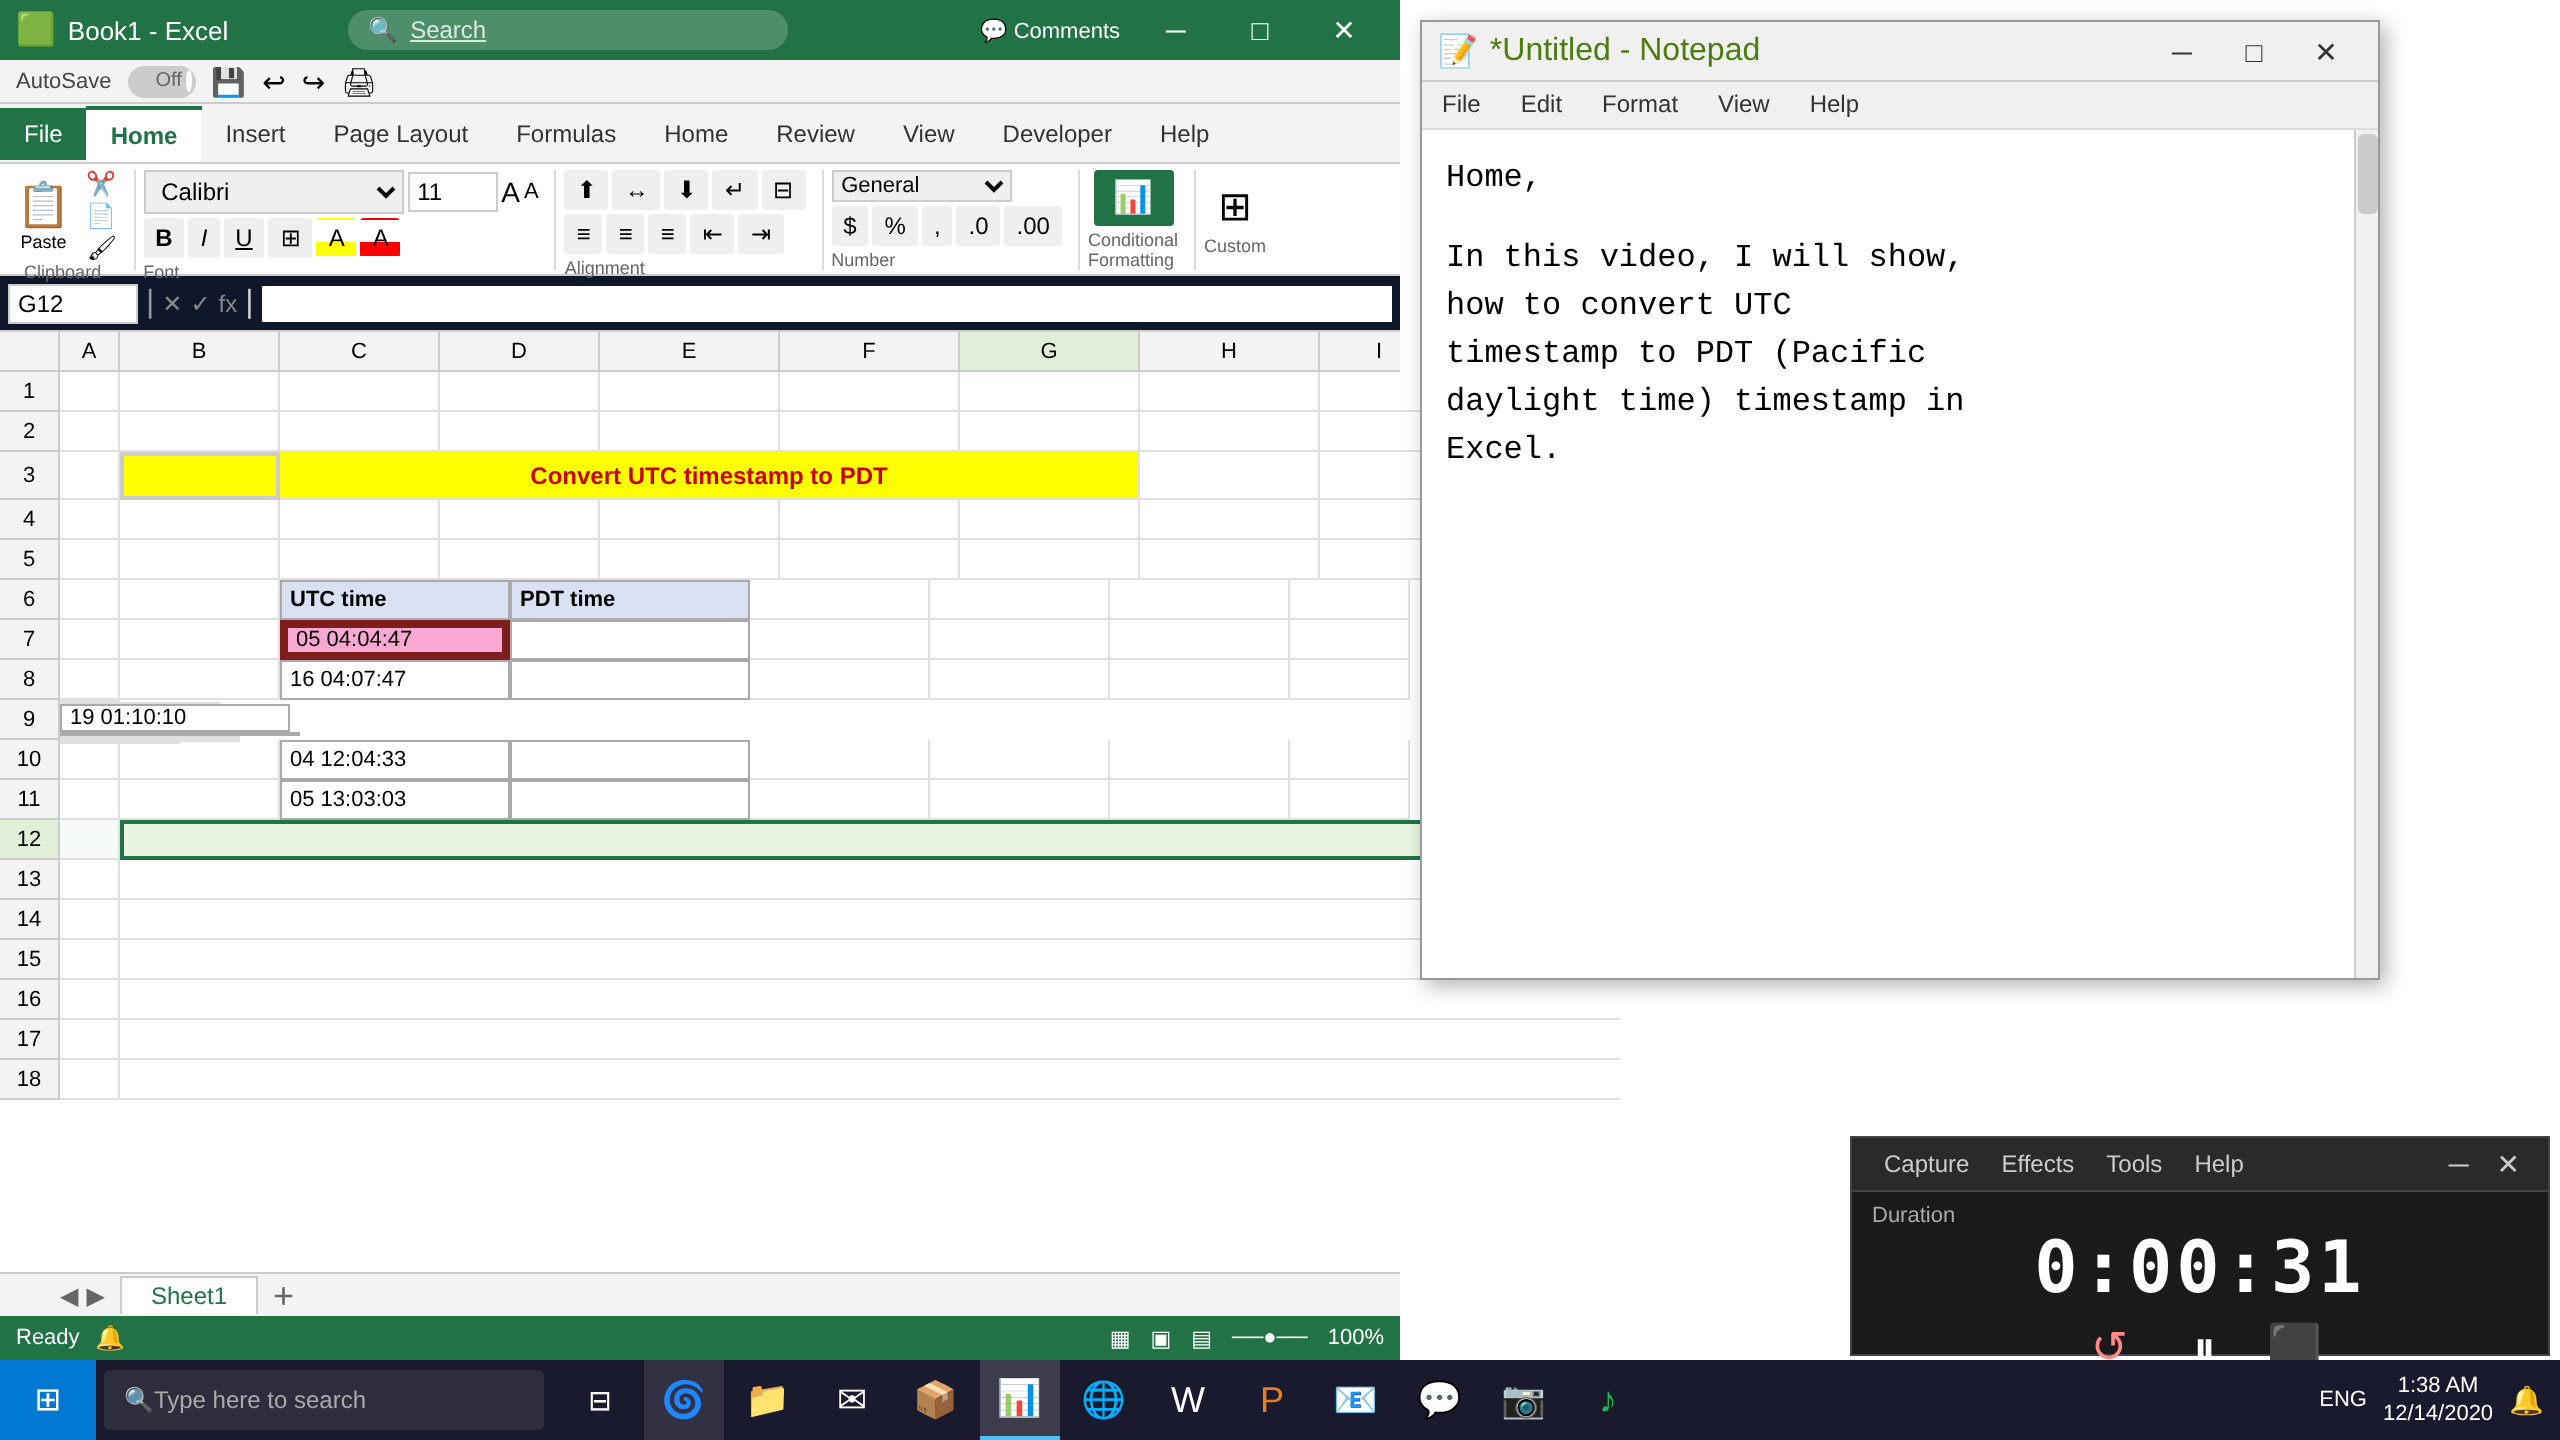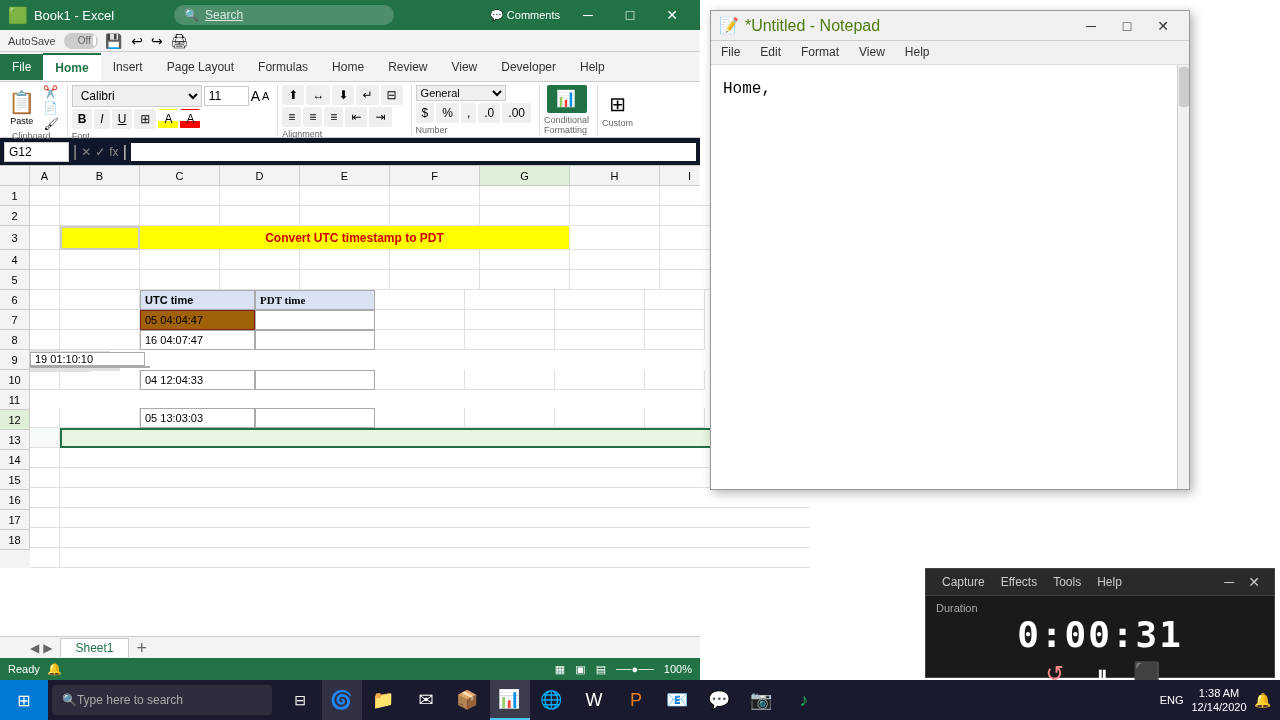--- a/index.html
+++ b/index.html
@@ -290,31 +290,31 @@
           <div style="width:90px;min-width:90px;border-right:1px solid #e0e0e0;border-bottom:1px solid #e0e0e0;"></div>
           <div style="width:90px;min-width:90px;border-right:1px solid #e0e0e0;border-bottom:1px solid #e0e0e0;"></div>
           <div style="width:90px;min-width:90px;border-right:1px solid #e0e0e0;border-bottom:1px solid #e0e0e0;"></div>
           <div style="width:60px;min-width:60px;border-right:1px solid #e0e0e0;border-bottom:1px solid #e0e0e0;"></div>
         </div>
 
         <div style="display:flex;height:20px;">
           <div style="width:30px;min-width:30px;border-right:1px solid #e0e0e0;border-bottom:1px solid #e0e0e0;"></div>
           <div style="width:80px;min-width:80px;border-right:1px solid #e0e0e0;border-bottom:1px solid #e0e0e0;"></div>
           <div style="width:115px;min-width:115px;border:1px solid #aaa;background:#d9e1f2;display:flex;align-items:center;padding:0 4px;font-size:11px;font-weight:bold;">UTC time</div>
-          <div style="width:120px;min-width:120px;border:1px solid #aaa;background:#d9e1f2;display:flex;align-items:center;padding:0 4px;font-size:11px;font-weight:bold;font-family:Liberation Serif, serif;">PDT time</div>
-          <div style="width:90px;min-width:90px;border-right:1px solid #e0e0e0;border-bottom:1px solid #e0e0e0;"></div>
-          <div style="width:90px;min-width:90px;border-right:1px solid #e0e0e0;border-bottom:1px solid #e0e0e0;"></div>
-          <div style="width:90px;min-width:90px;border-right:1px solid #e0e0e0;border-bottom:1px solid #e0e0e0;"></div>
-          <div style="width:60px;min-width:60px;border-right:1px solid #e0e0e0;border-bottom:1px solid #e0e0e0;"></div>
-        </div>
-
-        <div style="display:flex;height:20px;">
-          <div style="width:30px;min-width:30px;border-right:1px solid #e0e0e0;border-bottom:1px solid #e0e0e0;"></div>
-          <div style="width:80px;min-width:80px;border-right:1px solid #e0e0e0;border-bottom:1px solid #e0e0e0;"></div>
-          <div style="width:115px;min-width:115px;border:1px solid #7f1d1d;background:#a16207;display:flex;align-items:center;padding:0 4px;font-size:11px;">05 04:04:47</div>
+          <div style="width:120px;min-width:120px;border:1px solid #aaa;background:#d9e1f2;display:flex;align-items:center;padding:0 4px;font-size:11px;font-weight:bold;">PDT time</div>
+          <div style="width:90px;min-width:90px;border-right:1px solid #e0e0e0;border-bottom:1px solid #e0e0e0;"></div>
+          <div style="width:90px;min-width:90px;border-right:1px solid #e0e0e0;border-bottom:1px solid #e0e0e0;"></div>
+          <div style="width:90px;min-width:90px;border-right:1px solid #e0e0e0;border-bottom:1px solid #e0e0e0;"></div>
+          <div style="width:60px;min-width:60px;border-right:1px solid #e0e0e0;border-bottom:1px solid #e0e0e0;"></div>
+        </div>
+
+        <div style="display:flex;height:20px;">
+          <div style="width:30px;min-width:30px;border-right:1px solid #e0e0e0;border-bottom:1px solid #e0e0e0;"></div>
+          <div style="width:80px;min-width:80px;border-right:1px solid #e0e0e0;border-bottom:1px solid #e0e0e0;"></div>
+          <div style="width:115px;min-width:115px;border:4px solid #7f1d1d;background:#f9a8d4;display:flex;align-items:center;padding:0 4px;font-size:11px;">05 04:04:47</div>
           <div style="width:120px;min-width:120px;border:1px solid #aaa;background:white;display:flex;align-items:center;padding:0 4px;font-size:11px;"></div>
           <div style="width:90px;min-width:90px;border-right:1px solid #e0e0e0;border-bottom:1px solid #e0e0e0;"></div>
           <div style="width:90px;min-width:90px;border-right:1px solid #e0e0e0;border-bottom:1px solid #e0e0e0;"></div>
           <div style="width:90px;min-width:90px;border-right:1px solid #e0e0e0;border-bottom:1px solid #e0e0e0;"></div>
           <div style="width:60px;min-width:60px;border-right:1px solid #e0e0e0;border-bottom:1px solid #e0e0e0;"></div>
         </div>
 
         <div style="display:flex;height:20px;">
           <div style="width:30px;min-width:30px;border-right:1px solid #e0e0e0;border-bottom:1px solid #e0e0e0;"></div>
           <div style="width:80px;min-width:80px;border-right:1px solid #e0e0e0;border-bottom:1px solid #e0e0e0;"></div>
@@ -341,21 +341,21 @@
           <div style="width:30px;min-width:30px;border-right:1px solid #e0e0e0;border-bottom:1px solid #e0e0e0;"></div>
           <div style="width:80px;min-width:80px;border-right:1px solid #e0e0e0;border-bottom:1px solid #e0e0e0;"></div>
           <div style="width:115px;min-width:115px;border:1px solid #aaa;background:white;display:flex;align-items:center;padding:0 4px;font-size:11px;">04 12:04:33</div>
           <div style="width:120px;min-width:120px;border:1px solid #aaa;background:white;display:flex;align-items:center;padding:0 4px;font-size:11px;"></div>
           <div style="width:90px;min-width:90px;border-right:1px solid #e0e0e0;border-bottom:1px solid #e0e0e0;"></div>
           <div style="width:90px;min-width:90px;border-right:1px solid #e0e0e0;border-bottom:1px solid #e0e0e0;"></div>
           <div style="width:90px;min-width:90px;border-right:1px solid #e0e0e0;border-bottom:1px solid #e0e0e0;"></div>
           <div style="width:60px;min-width:60px;border-right:1px solid #e0e0e0;border-bottom:1px solid #e0e0e0;"></div>
         </div>
 
-        <div style="display:flex;height:20px;margin-top:18px;">
+        <div style="display:flex;height:20px;">
           <div style="width:30px;min-width:30px;border-right:1px solid #e0e0e0;border-bottom:1px solid #e0e0e0;"></div>
           <div style="width:80px;min-width:80px;border-right:1px solid #e0e0e0;border-bottom:1px solid #e0e0e0;"></div>
           <div style="width:115px;min-width:115px;border:1px solid #aaa;background:white;display:flex;align-items:center;padding:0 4px;font-size:11px;">05 13:03:03</div>
           <div style="width:120px;min-width:120px;border:1px solid #aaa;background:white;display:flex;align-items:center;padding:0 4px;font-size:11px;"></div>
           <div style="width:90px;min-width:90px;border-right:1px solid #e0e0e0;border-bottom:1px solid #e0e0e0;"></div>
           <div style="width:90px;min-width:90px;border-right:1px solid #e0e0e0;border-bottom:1px solid #e0e0e0;"></div>
           <div style="width:90px;min-width:90px;border-right:1px solid #e0e0e0;border-bottom:1px solid #e0e0e0;"></div>
           <div style="width:60px;min-width:60px;border-right:1px solid #e0e0e0;border-bottom:1px solid #e0e0e0;"></div>
         </div>
 
@@ -423,20 +423,27 @@
   </div>
   <div class="notepad-menu">
     <div class="notepad-menu-item">File</div>
     <div class="notepad-menu-item">Edit</div>
     <div class="notepad-menu-item">Format</div>
     <div class="notepad-menu-item">View</div>
     <div class="notepad-menu-item">Help</div>
   </div>
   <div class="notepad-content">
     <div style="margin-bottom:16px;">Home,</div>
+    <div style="margin-bottom:16px;">
+      In this video, I will show,<br>
+      how to convert UTC<br>
+      timestamp to PDT (Pacific<br>
+      daylight time) timestamp in<br>
+      Excel.
+    </div>
   </div>
   <div class="notepad-scrollbar">
     <div style="width:10px;height:40px;background:#ccc;border-radius:3px;margin:2px auto;"></div>
   </div>
 </div>
 
 <div class="recorder-window">
   <div class="recorder-titlebar">
     <div class="recorder-title-item">Capture</div>
     <div class="recorder-title-item">Effects</div>

